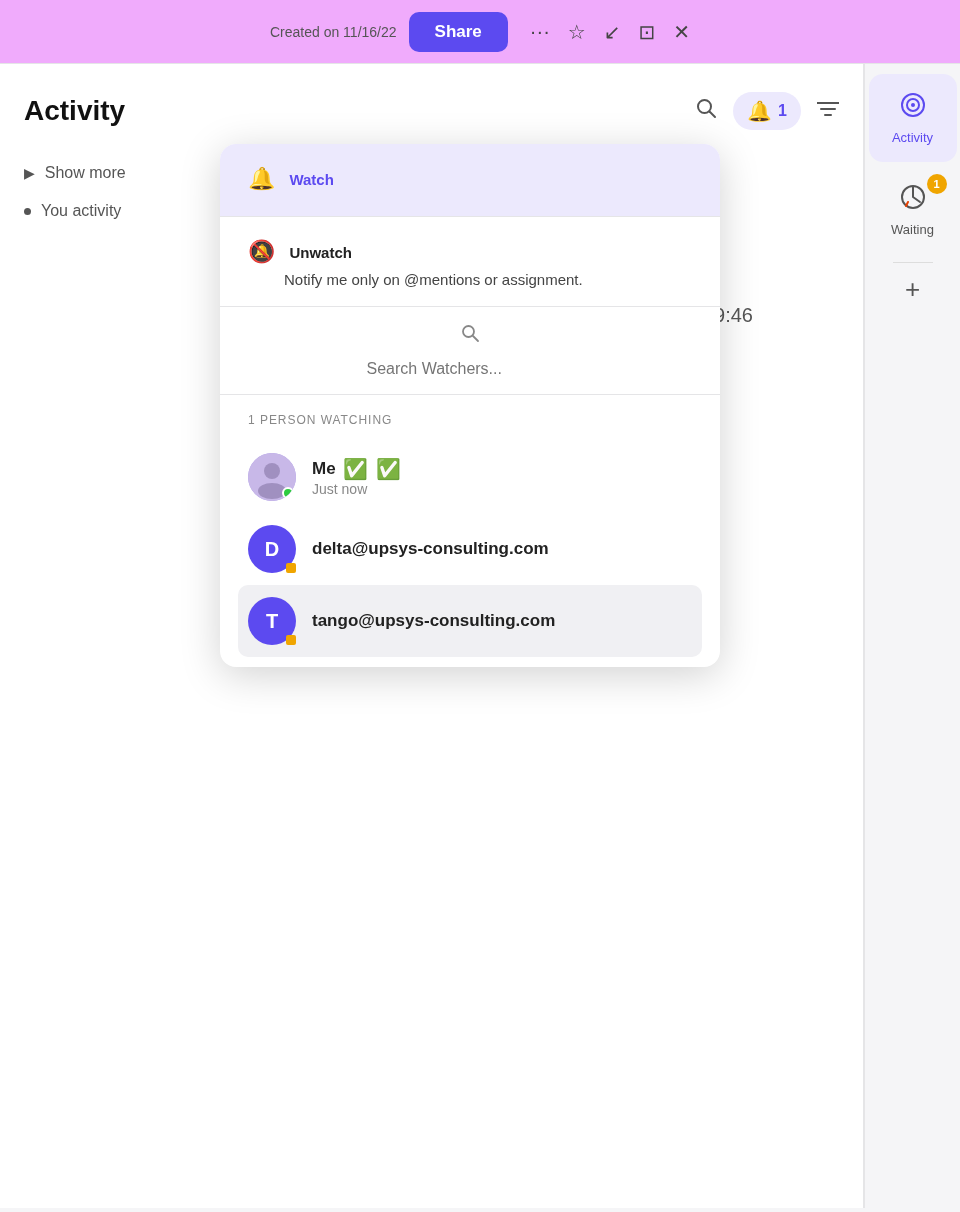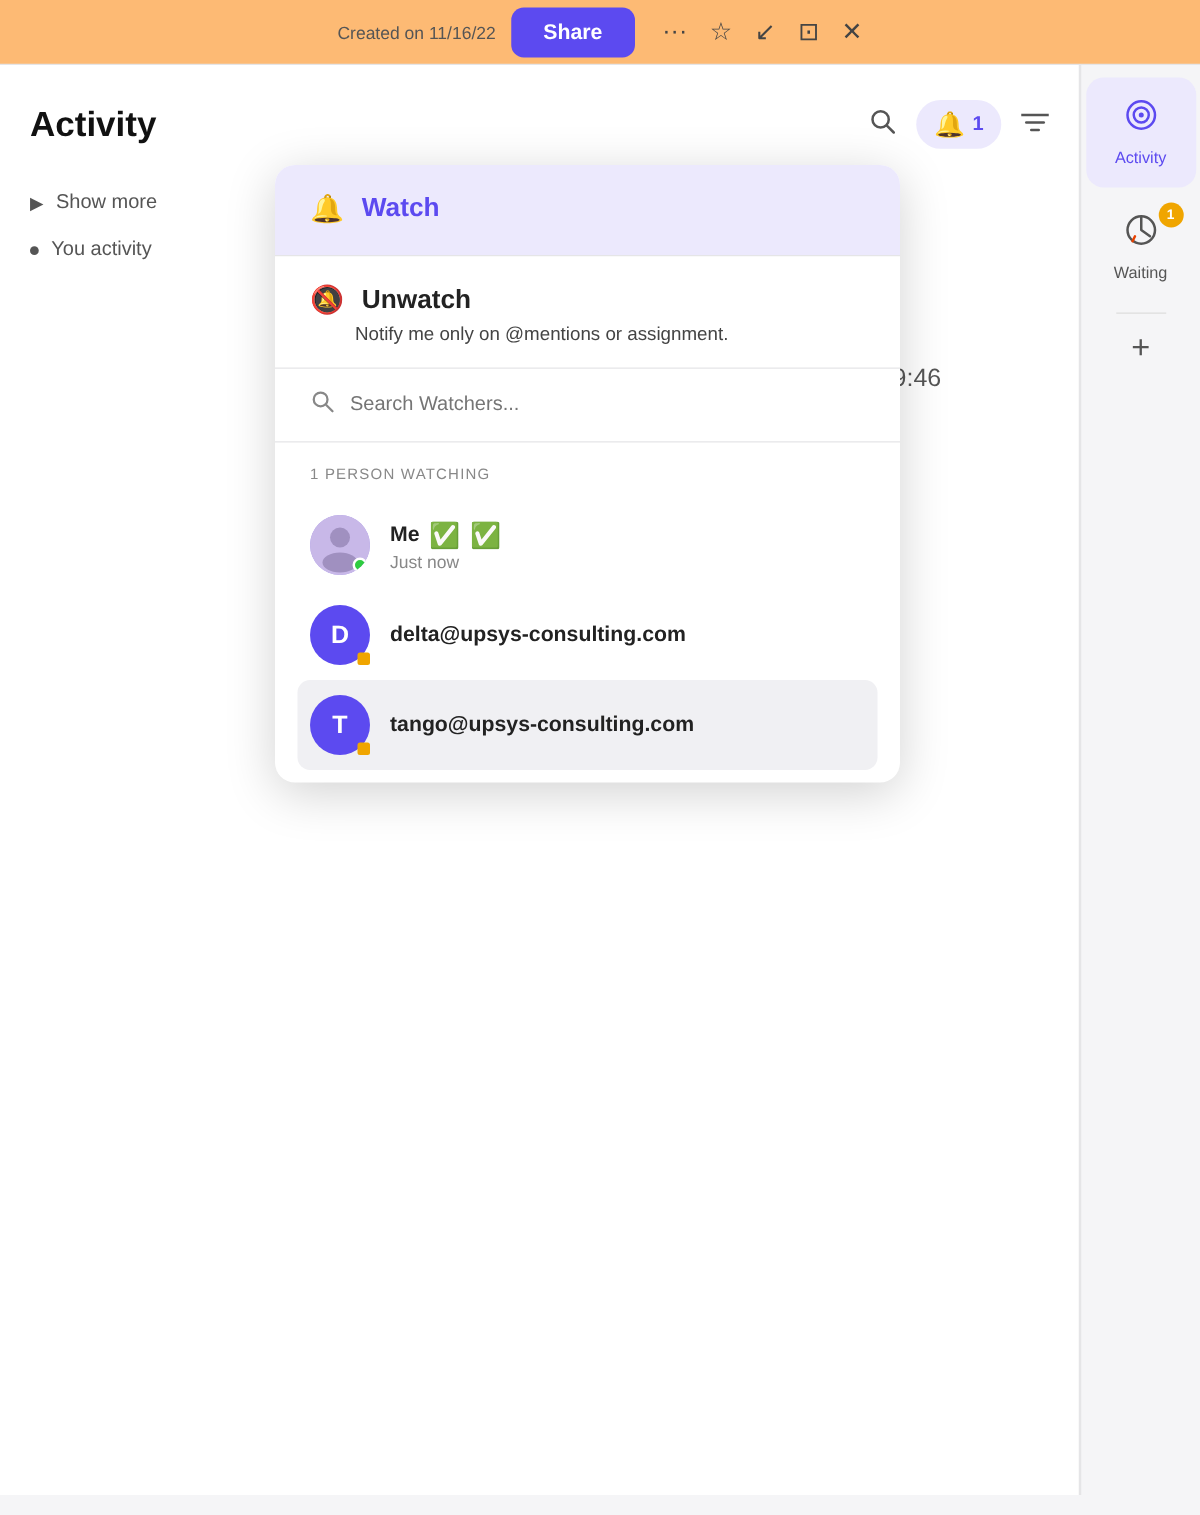--- a/index.html
+++ b/index.html
@@ -12,22 +12,22 @@
       overflow: hidden;
     }
 
     
     .top-bar {
       display: flex;
       align-items: center;
       justify-content: center;
       gap: 12px;
       padding: 0 20px;
-      height: 52px;
-      background: #fdba74;
+      height: 64px;
+      background: #f0abfc;
       border-bottom: 1px solid #e5e5e7;
       position: relative;
     }
     .top-bar-created {
       color: #555;
       font-size: 14px;
     }
     .share-btn {
       background: #5c4af0;
       color: #fff;
@@ -173,21 +173,21 @@
       margin-bottom: 6px;
     }
     .watch-option-icon {
       font-size: 22px;
       color: #5c4af0;
     }
     .unwatch-icon {
       color: #333;
     }
     .watch-option-label {
-      font-size: 21px;
+      font-size: 15px;
       font-weight: 600;
       color: #5c4af0;
     }
     .unwatch-label {
       color: #222;
     }
     .watch-option-desc {
       font-size: 15px;
       color: #444;
       margin-left: 36px;
@@ -199,20 +199,21 @@
       margin: 0;
     }
 
     
     .search-watchers {
       display: flex;
       align-items: center;
       gap: 12px;
       padding: 16px 28px;
       border-bottom: 1px solid #e5e5e7;
+      flex-direction: column;
     }
     .search-watchers-icon {
       font-size: 20px;
       color: #888;
     }
     .search-watchers-input {
       border: none;
       outline: none;
       font-size: 16px;
       color: #aaa;

